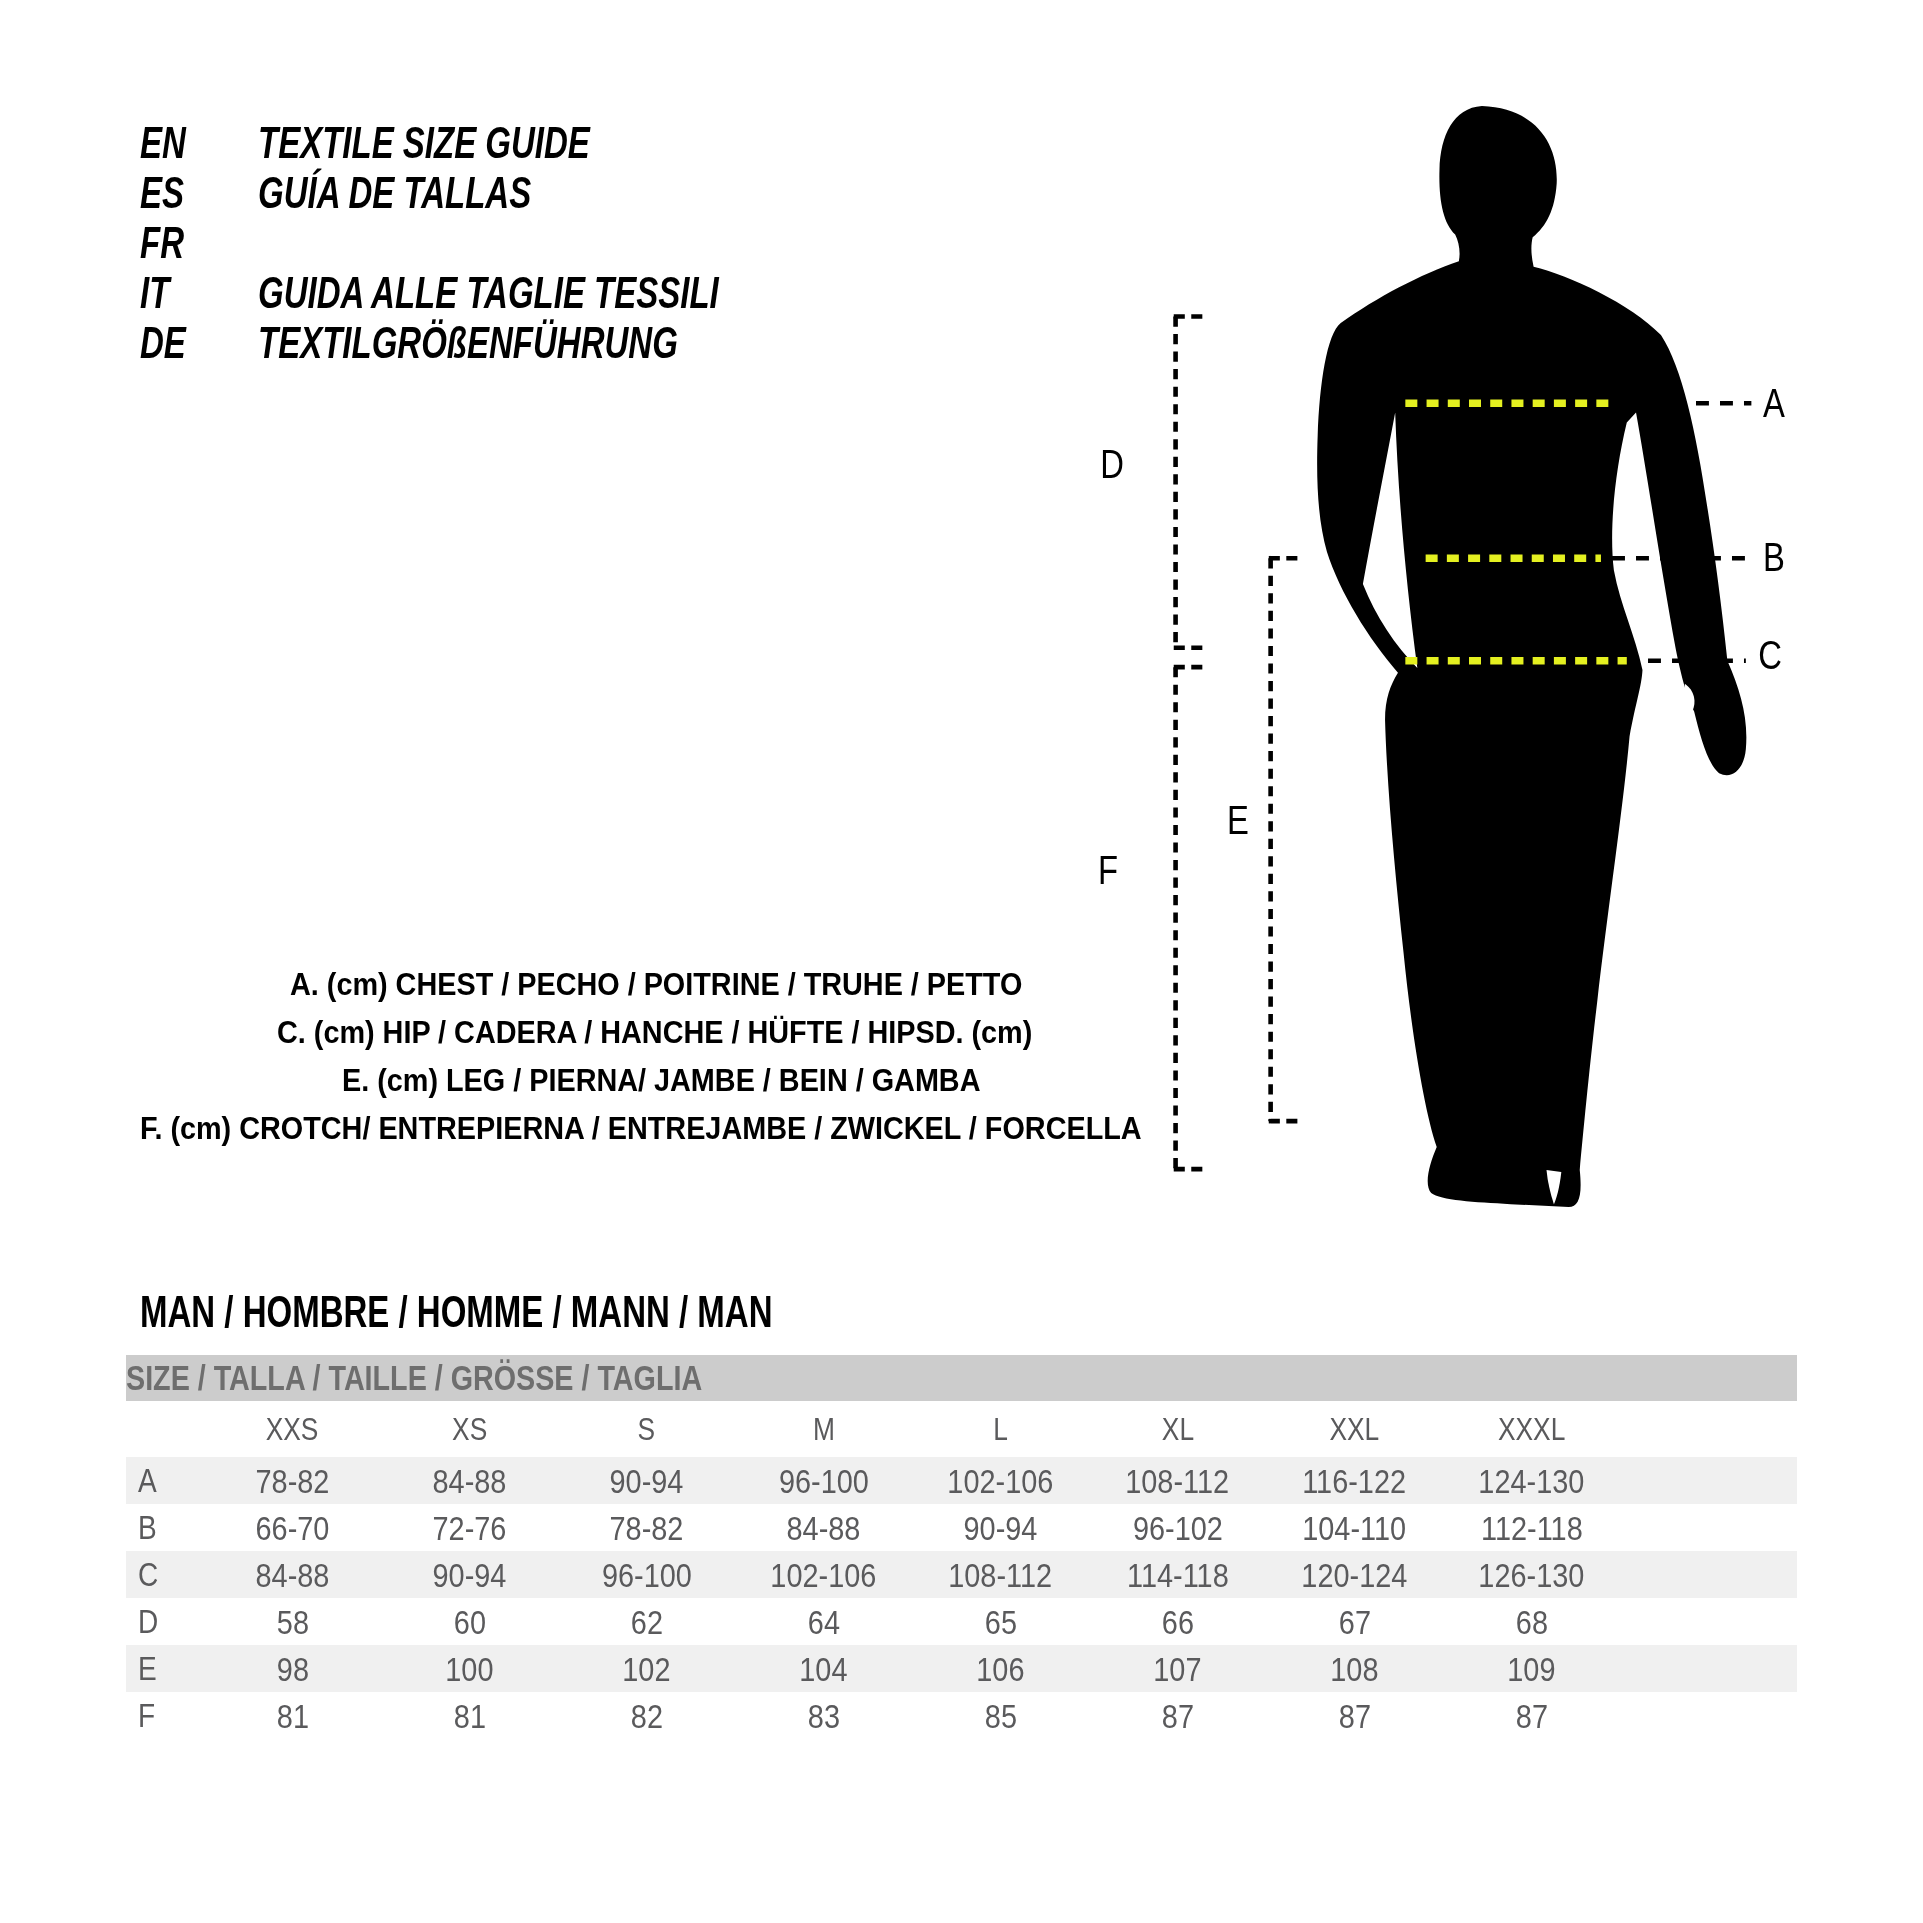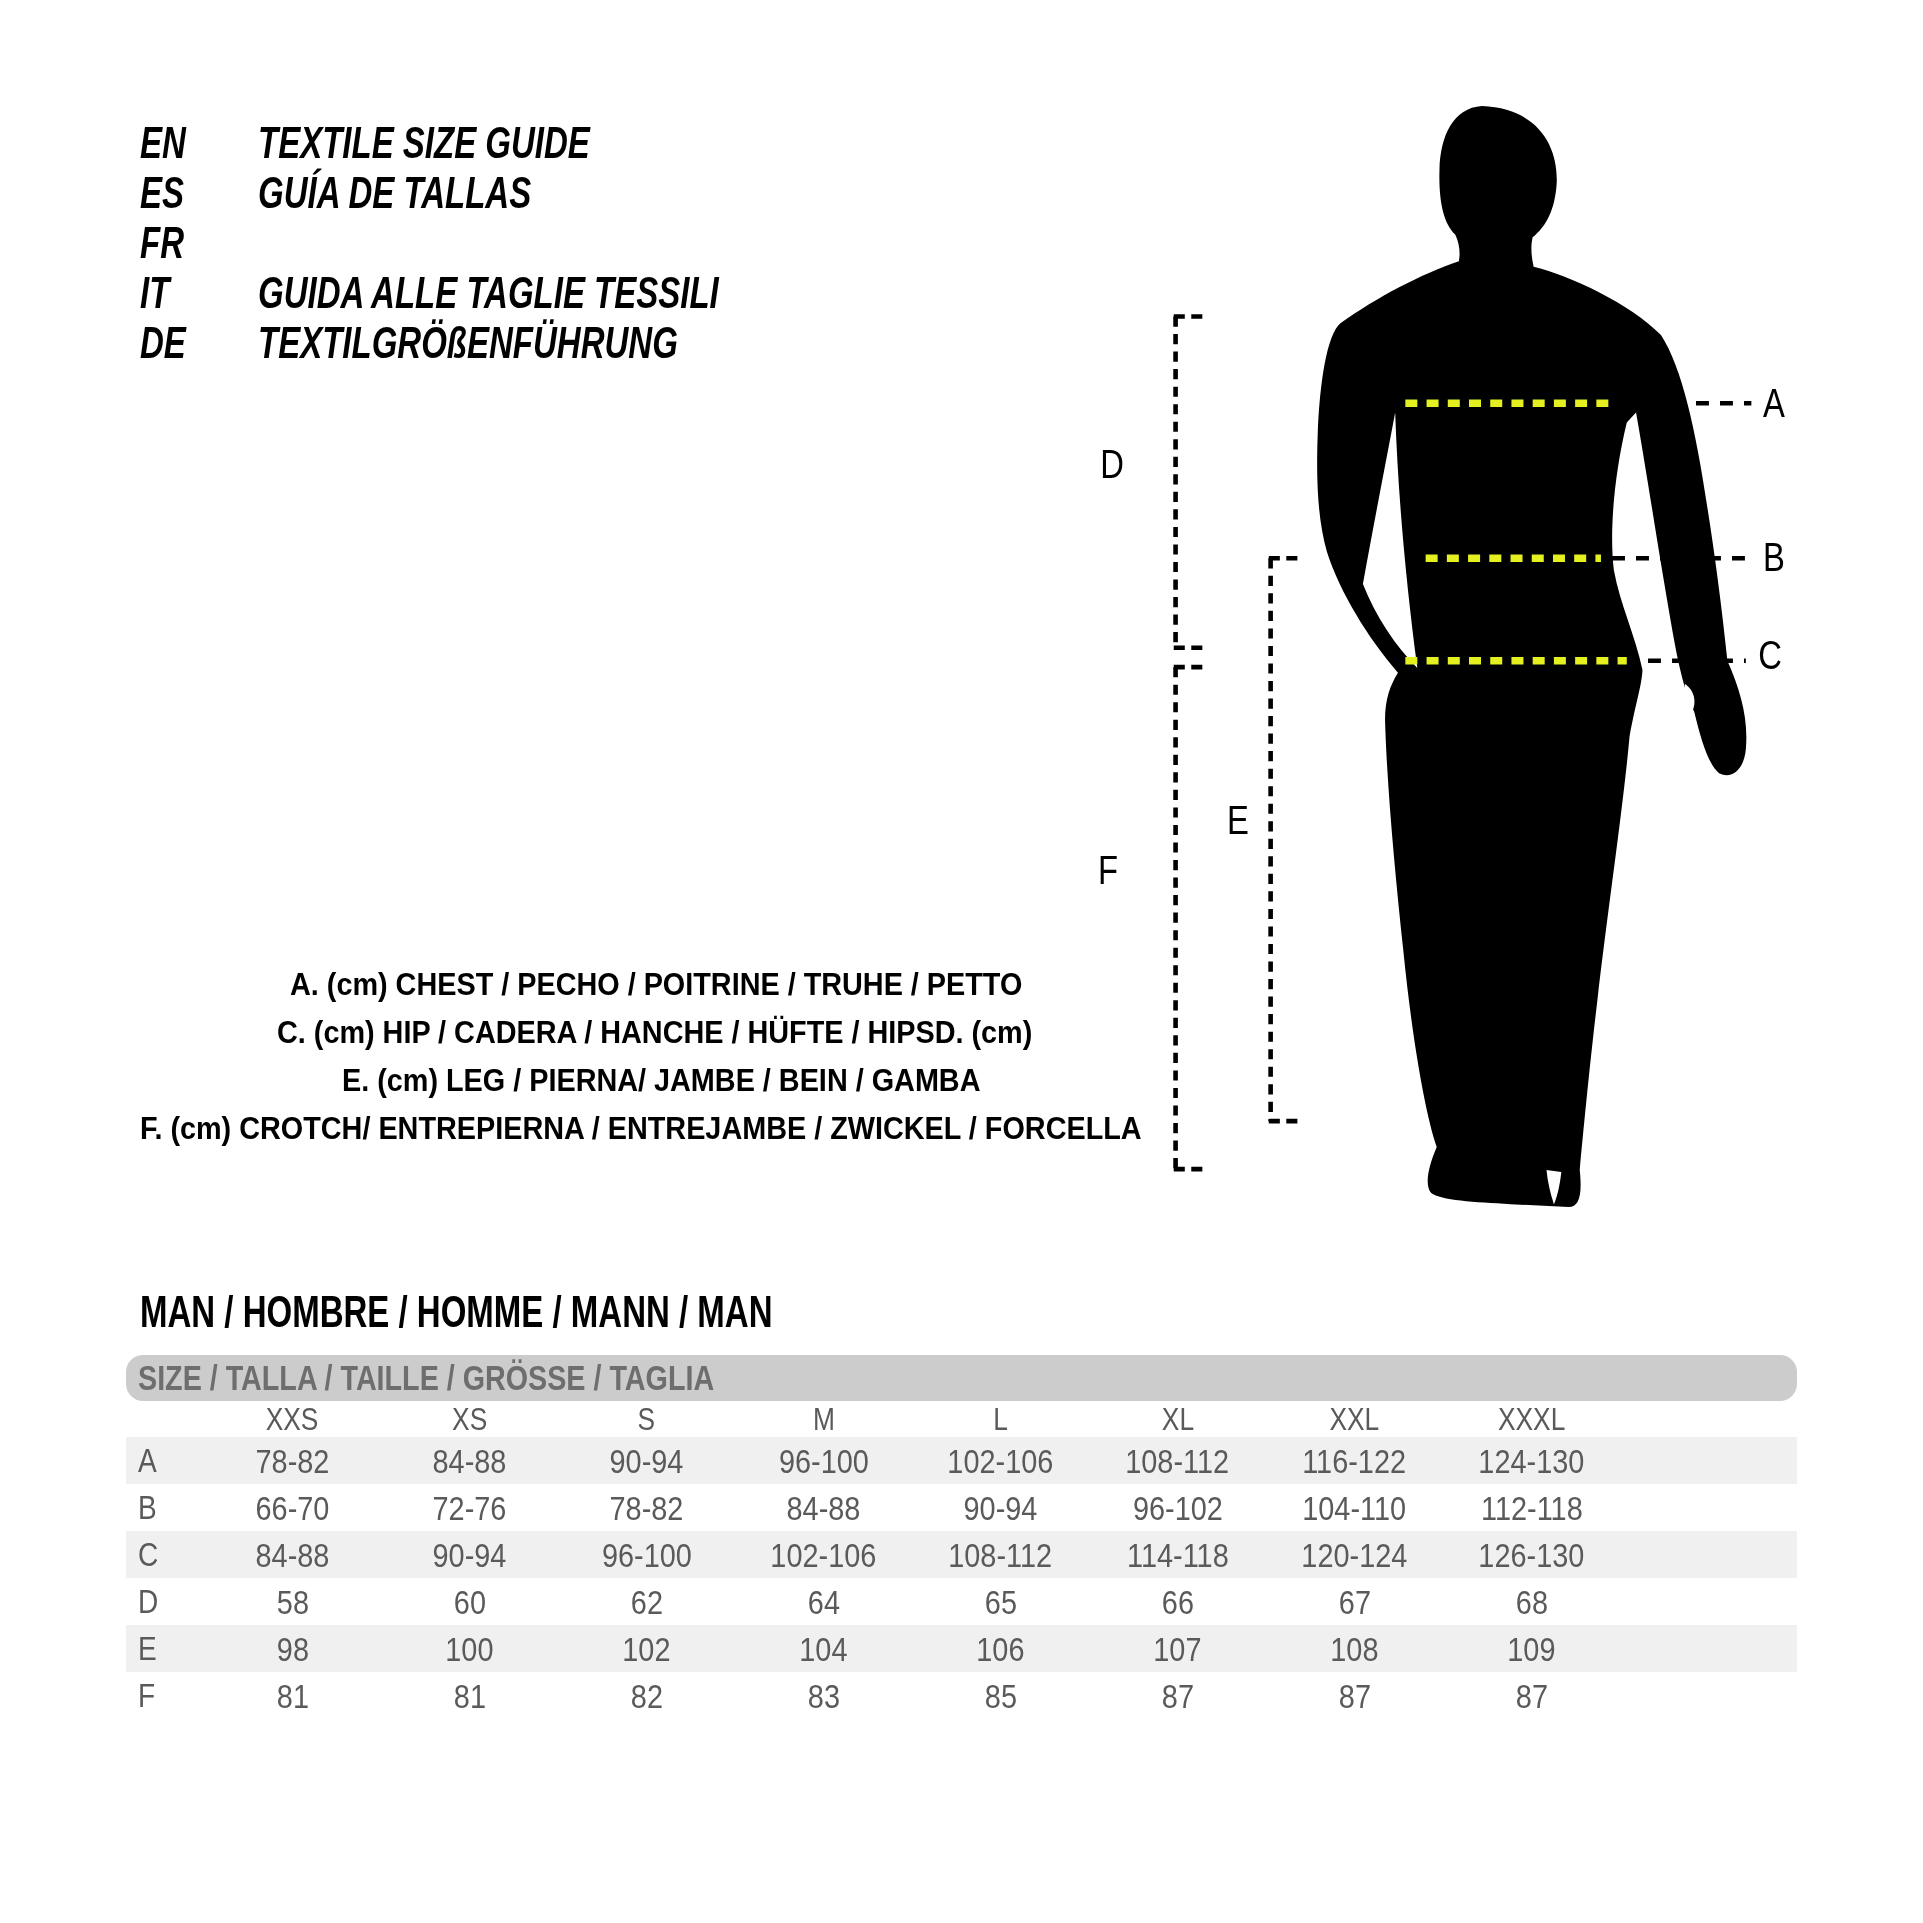--- a/index.html
+++ b/index.html
@@ -42,23 +42,23 @@
   .legend-row{height:48px;line-height:48px;font-size:32px;font-weight:700;color:var(--ink);}
   .legend-row .cnd{transform:scaleX(.9);}
 
   
   .category{position:absolute;left:140px;top:1287px;height:50px;line-height:50px;
     font-size:44px;font-weight:700;color:var(--ink);}
 
   
   .size-table{position:absolute;left:126px;top:1355px;width:1671px;}
   .band{height:46px;line-height:46px;background:var(--band-bg);color:var(--band-text);
-    font-size:35px;font-weight:700;padding-left:12px;border-radius:17px;}
+    font-size:35px;font-weight:700;}
   .grid{display:grid;grid-template-columns:78px repeat(8,177px) 1fr;align-items:center;}
-  .ghead{height:36px;background:#ffffff;}
+  .ghead{height:56px;background:#ffffff;}
   .grow{height:47px;}
   .grow.alt{background:var(--row-alt);}
   .gcell{text-align:center;font-size:34px;color:var(--cell-text);line-height:1;}
   .gkey{text-align:left;padding-left:12px;font-size:33px;color:var(--cell-text);line-height:1;}
   .ghead .gcell{font-size:31px;}
 </style>
 </head>
 <body>
 
 <div class="canvas">

